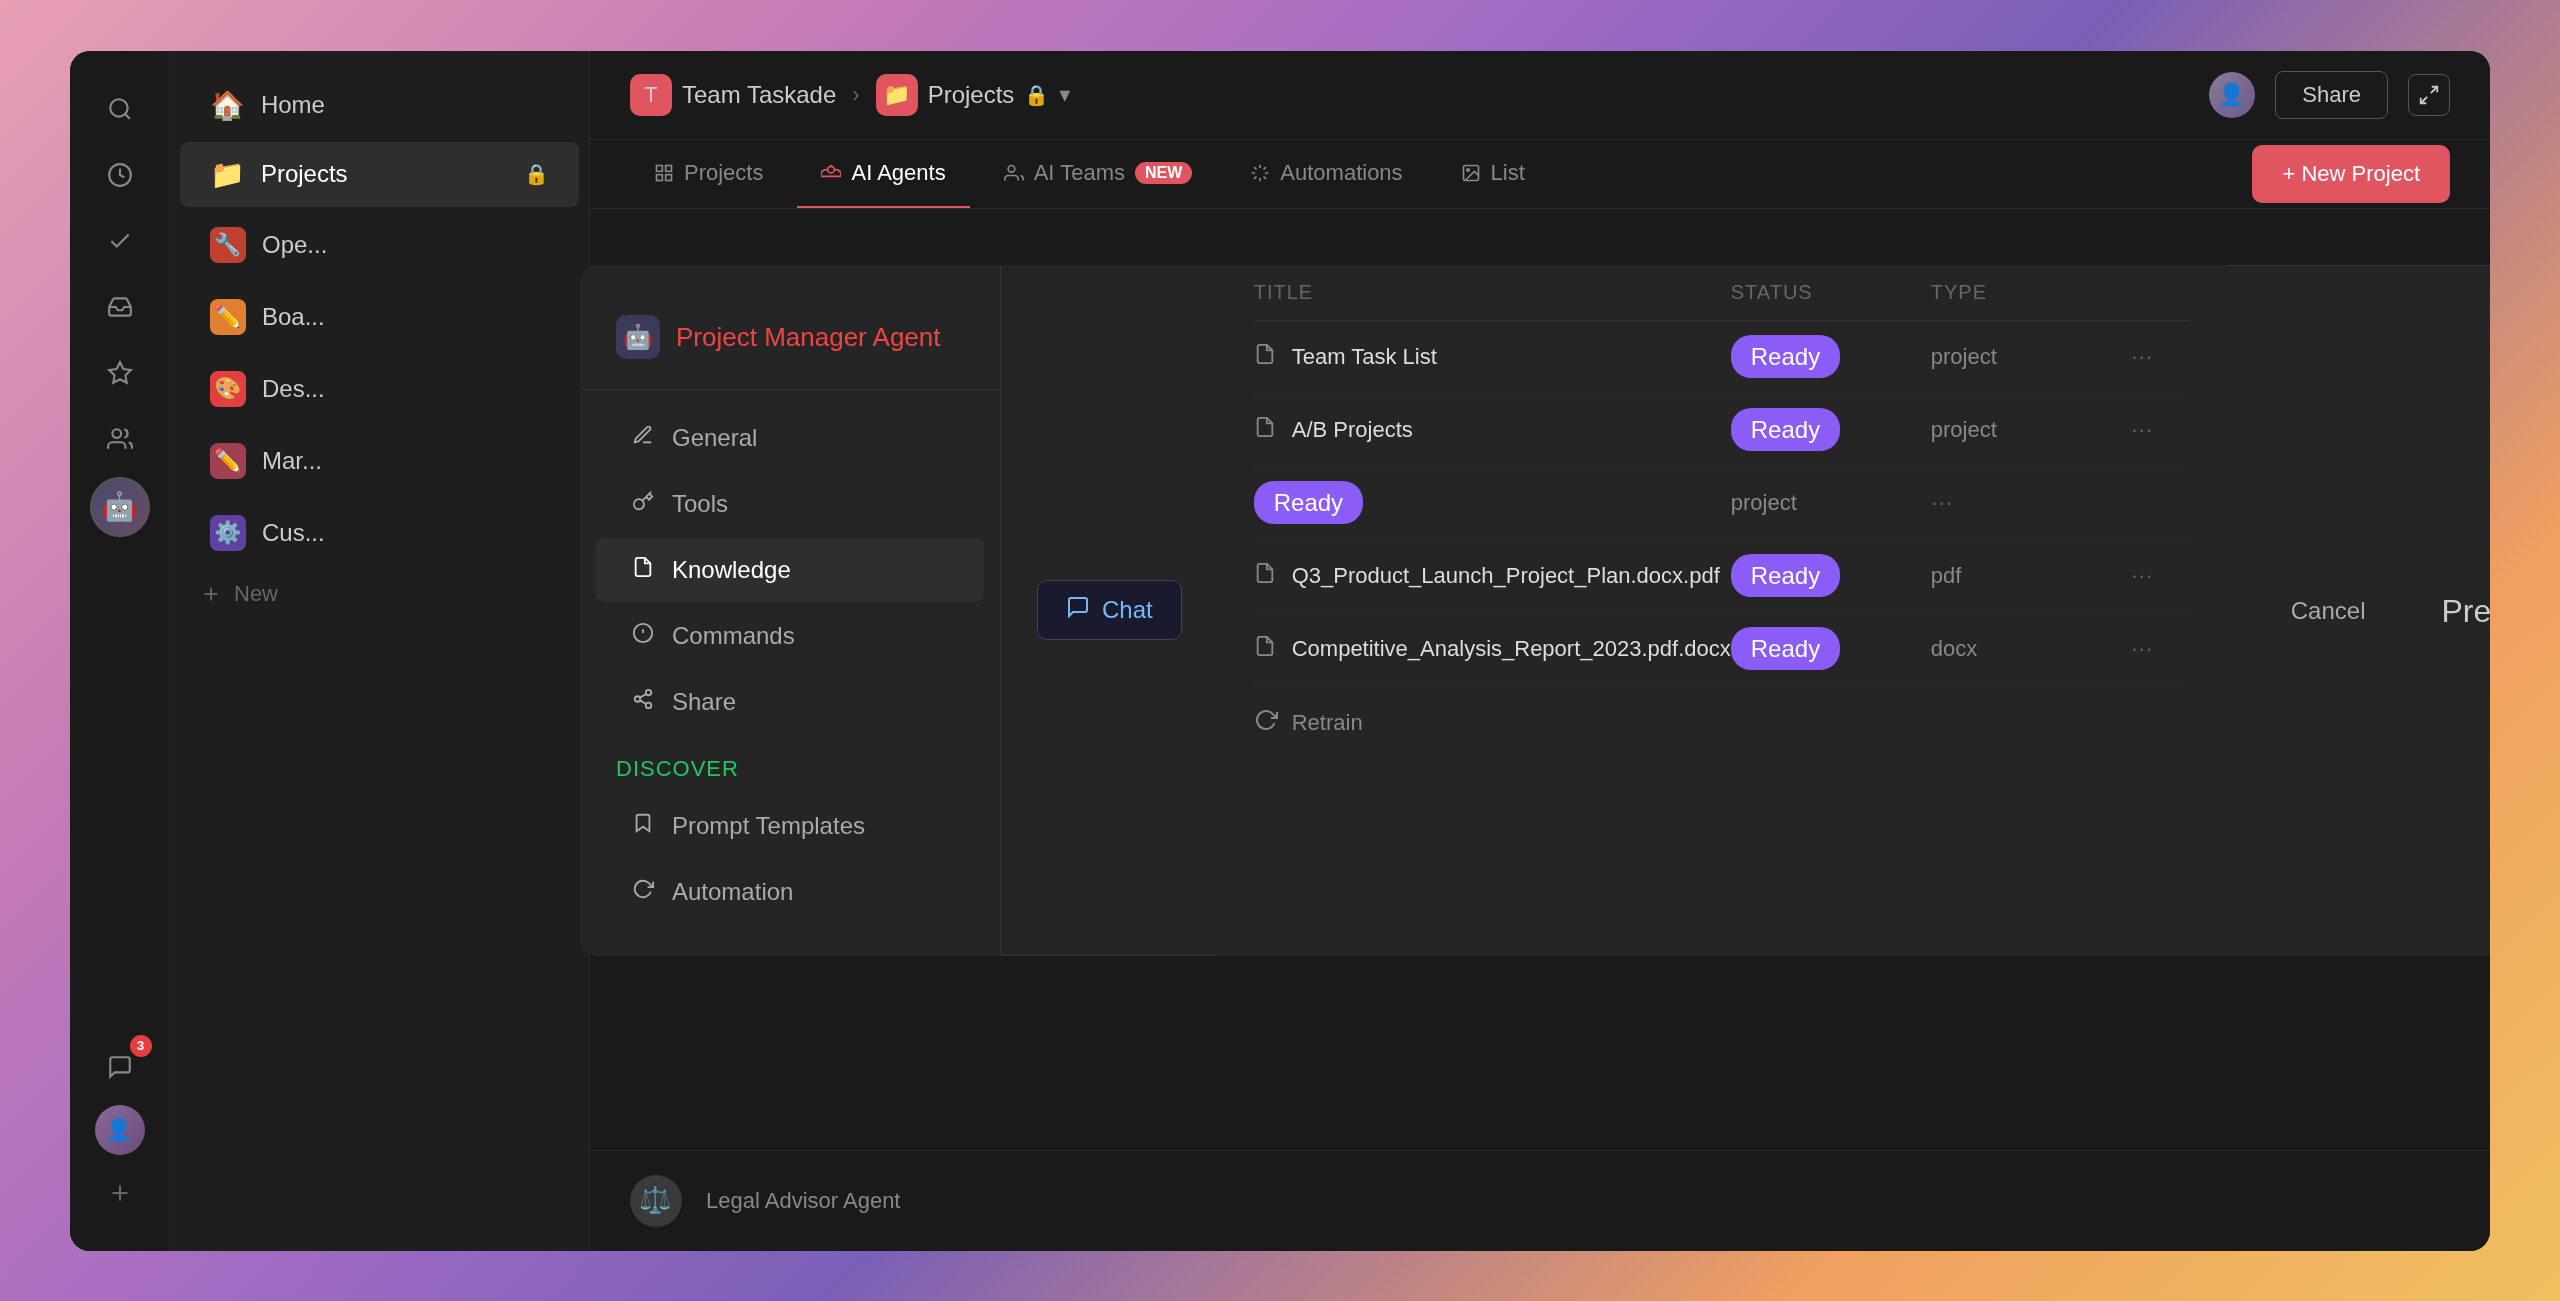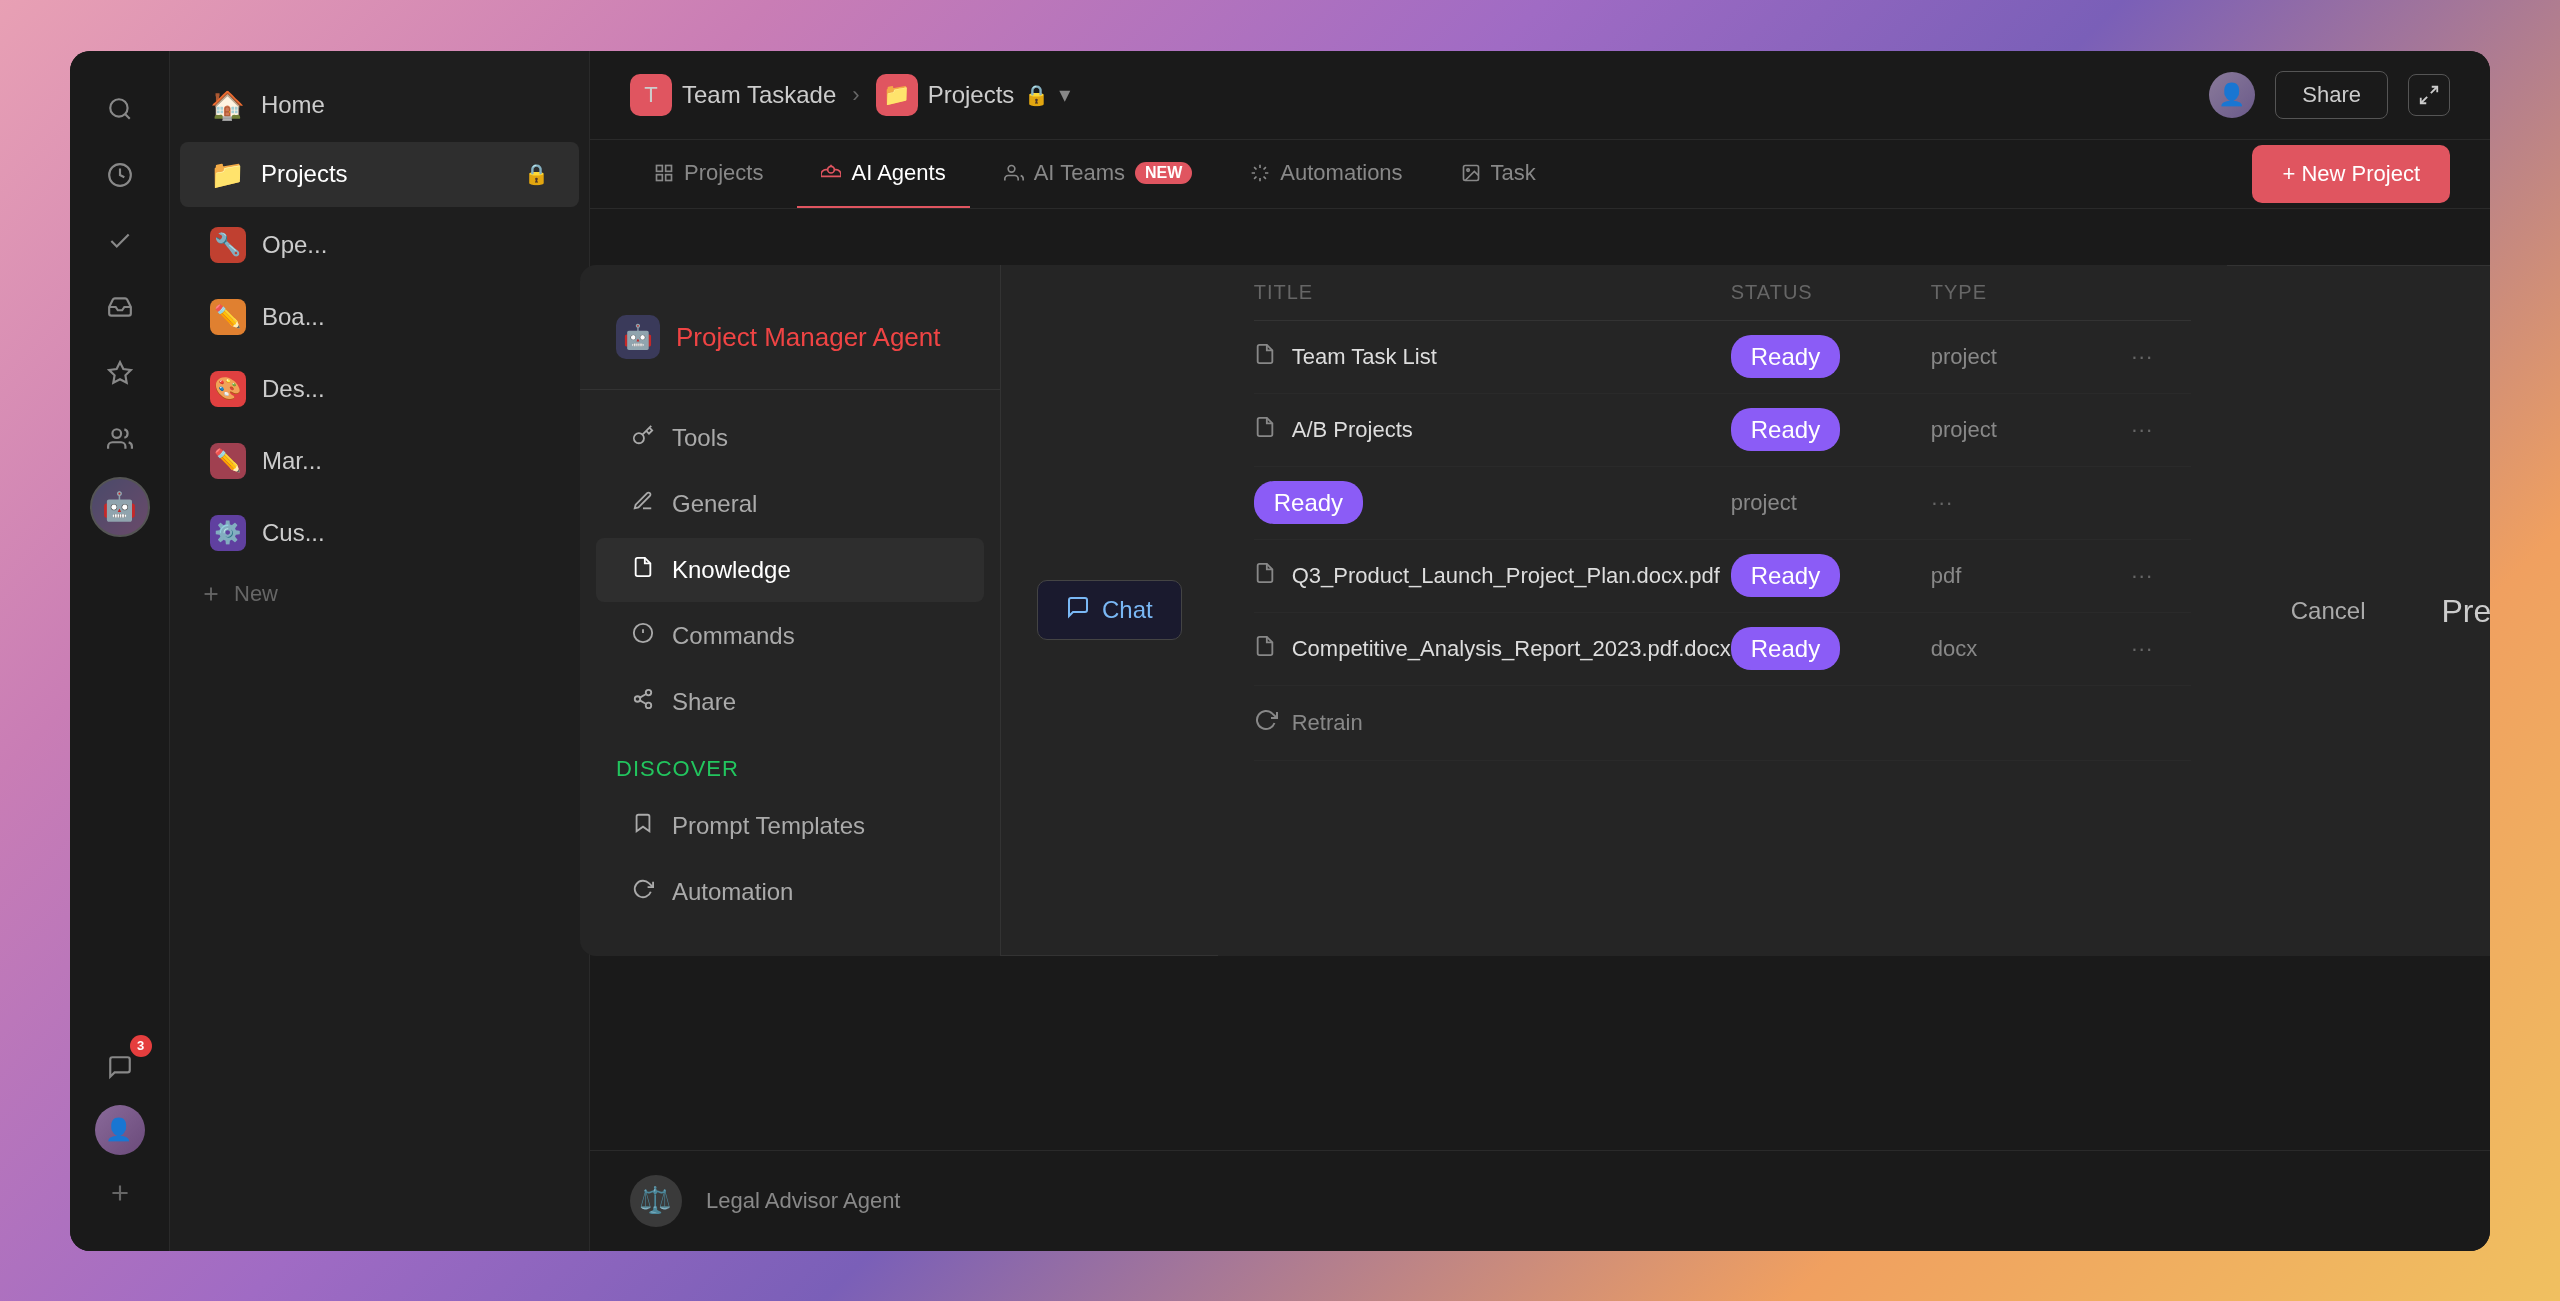--- a/index.html
+++ b/index.html
@@ -630,57 +630,57 @@
             <path d="M12 2v4m0 12v4M4.93 4.93l2.83 2.83m8.48 8.48 2.83 2.83M2 12h4m12 0h4M4.93 19.07l2.83-2.83m8.48-8.48 2.83-2.83"></path>
           </svg>
         <span>Automations</span>
       </div>
       <div class="tab">
         <svg width="20" height="20" viewBox="0 0 24 24" fill="none" stroke="currentColor" stroke-width="2">
             <rect x="3" y="3" width="18" height="18" rx="2"></rect>
             <circle cx="8.5" cy="8.5" r="1.5"></circle>
             <polyline points="21 15 16 10 5 21"></polyline>
           </svg>
-        <span>Task</span>
+        <span>List</span>
       </div>
       <button class="new-project-btn">+ New Project</button>
     </div>
 
     <div style="flex:1; position:relative; overflow:hidden;">
       <div style="position:absolute; bottom:0; left:0; right:0; padding:24px 40px; border-top:1px solid #2a2a2a; display:flex; align-items:center; gap:24px;">
         <div class="agent-avatar">⚖️</div>
         <span style="color:#888; font-size:22px;">Legal Advisor Agent</span>
       </div>
     </div>
   </div>
 
   <div class="modal-overlay">
     <div class="modal-container">
 
       <div class="modal-nav">
         <div class="modal-title-row">
           <div class="modal-agent-icon">🤖</div>
           <span class="modal-title">Project Manager Agent</span>
-        </div>
-        <div class="nav-item">
-          <span class="nav-icon">
-            <svg width="22" height="22" viewBox="0 0 24 24" fill="none" stroke="currentColor" stroke-width="2">
-                <path d="M21 2l-2 2m-7.61 7.61a5.5 5.5 0 1 1-7.778 7.778 5.5 5.5 0 0 1 7.777-7.777zm0 0L15.5 7.5m0 0l3 3L22 7l-3-3m-3.5 3.5L19 4"></path>
-              </svg>
-          </span>
-          <span>Tools</span>
         </div>
         <div class="nav-item">
           <span class="nav-icon">
             <svg width="22" height="22" viewBox="0 0 24 24" fill="none" stroke="currentColor" stroke-width="2">
                 <path d="M12 20h9"></path>
                 <path d="M16.5 3.5a2.121 2.121 0 0 1 3 3L7 19l-4 1 1-4L16.5 3.5z"></path>
               </svg>
           </span>
           <span>General</span>
+        </div>
+        <div class="nav-item">
+          <span class="nav-icon">
+            <svg width="22" height="22" viewBox="0 0 24 24" fill="none" stroke="currentColor" stroke-width="2">
+                <path d="M21 2l-2 2m-7.61 7.61a5.5 5.5 0 1 1-7.778 7.778 5.5 5.5 0 0 1 7.777-7.777zm0 0L15.5 7.5m0 0l3 3L22 7l-3-3m-3.5 3.5L19 4"></path>
+              </svg>
+          </span>
+          <span>Tools</span>
         </div>
         <div class="nav-item active">
           <span class="nav-icon">
             <svg width="22" height="22" viewBox="0 0 24 24" fill="none" stroke="currentColor" stroke-width="2">
                 <path d="M14 2H6a2 2 0 0 0-2 2v16a2 2 0 0 0 2 2h12a2 2 0 0 0 2-2V8z"></path>
                 <polyline points="14 2 14 8 20 8"></polyline>
               </svg>
           </span>
           <span>Knowledge</span>
         </div>

